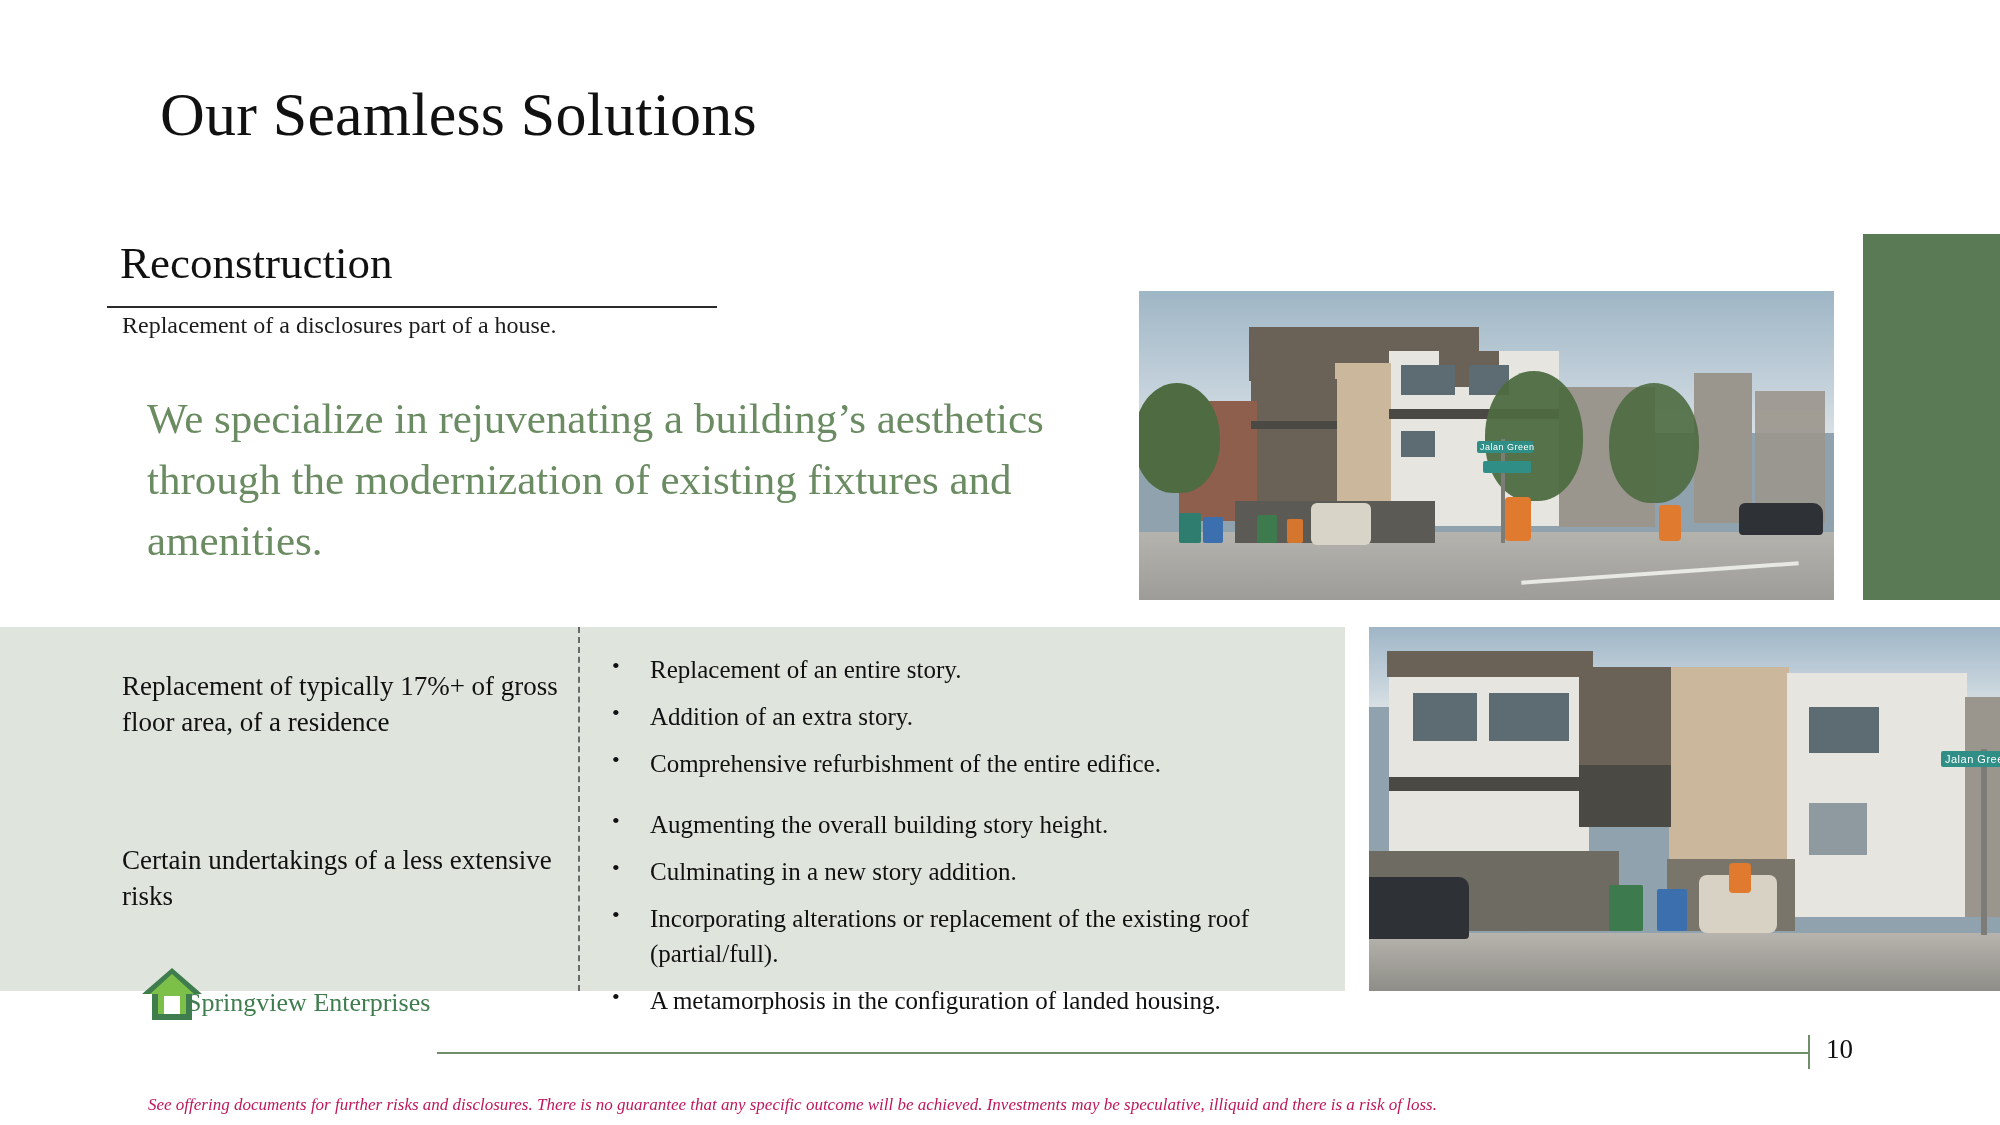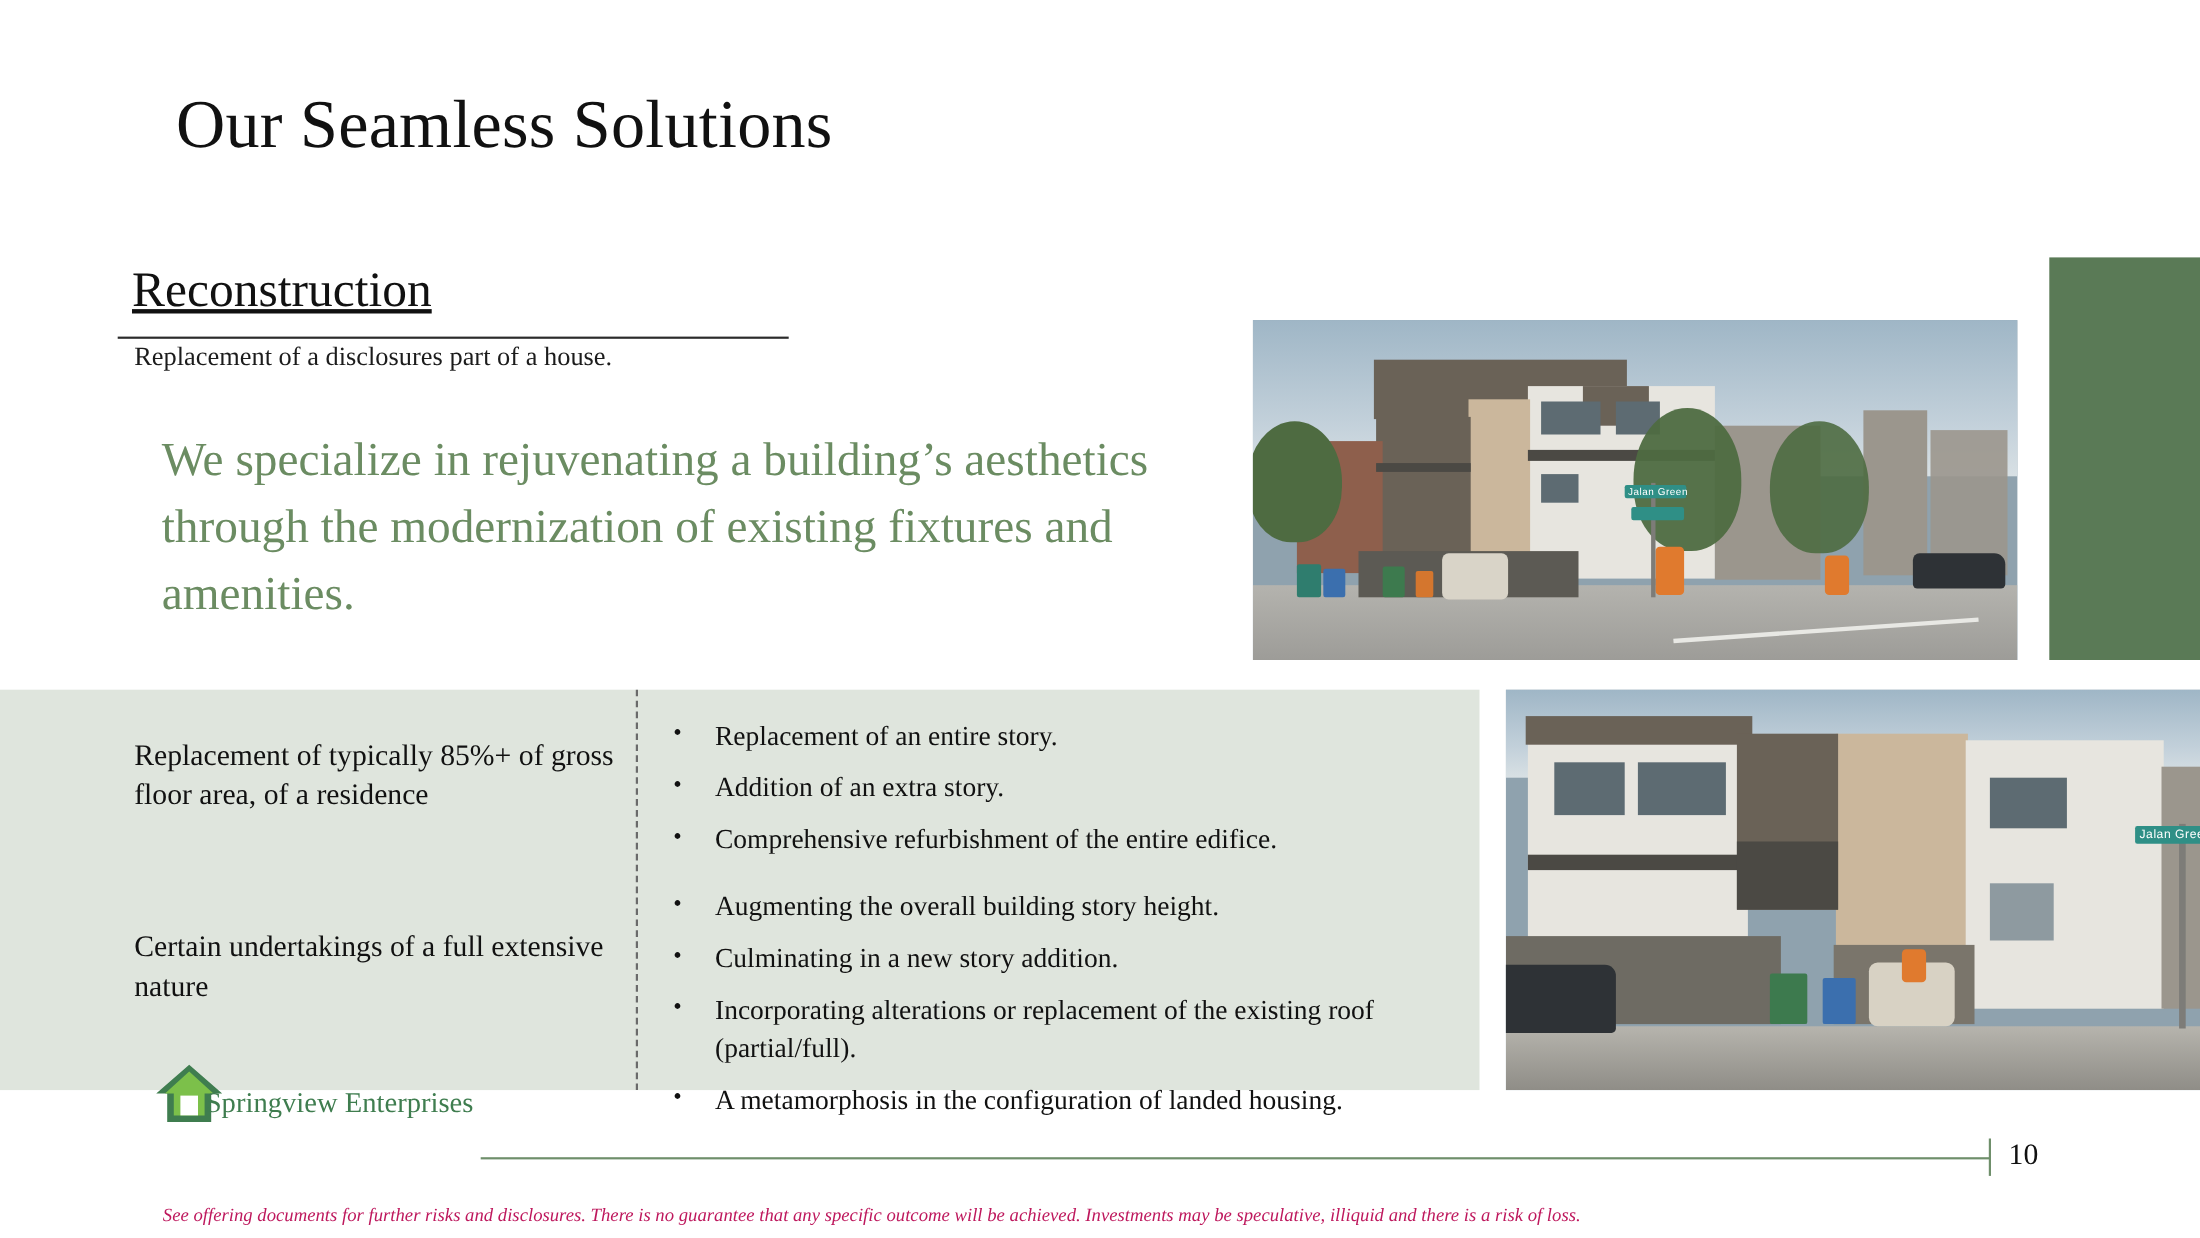--- a/index.html
+++ b/index.html
@@ -30,21 +30,20 @@
   }
 
   
   .section-heading {
     position: absolute;
     left: 120px;
     top: 237px;
     font-size: 45px;
     color: #111111;
     font-family: "Liberation Serif", serif;
-    text-decoration: underline;
   }
   .section-rule {
     position: absolute;
     left: 107px;
     top: 306px;
     width: 610px;
     height: 2px;
     background: #2b2b2b;
   }
   .section-sub {
@@ -299,30 +298,30 @@
     <div class="signplate" style="left:344px;top:170px;width:48px;"></div>
 
     <div class="car" style="left:600px;top:212px;width:84px;height:32px;"></div>
     <div class="road-line"></div>
   </div>
 </div>
 
 <div class="panel"></div>
 <div class="panel-divider"></div>
 
-<div class="row-label r1">Replacement of typically 85%+ of gross floor area, of a residence</div>
+<div class="row-label r1">Replacement of typically 17%+ of gross floor area, of a residence</div>
 <div class="bullets b1">
   <ul>
     <li>Replacement of an entire story.</li>
     <li>Addition of an extra story.</li>
     <li>Comprehensive refurbishment of the entire edifice.</li>
   </ul>
 </div>
 
-<div class="row-label r2">Certain undertakings of a full extensive nature</div>
+<div class="row-label r2">Certain undertakings of a less extensive risks</div>
 <div class="bullets b2">
   <ul>
     <li>Augmenting the overall building story height.</li>
     <li>Culminating in a new story addition.</li>
     <li>Incorporating alterations or replacement of the existing roof (partial/full).</li>
     <li>A metamorphosis in the configuration of landed housing.</li>
   </ul>
 </div>
 
 <div class="photo-bottom">

